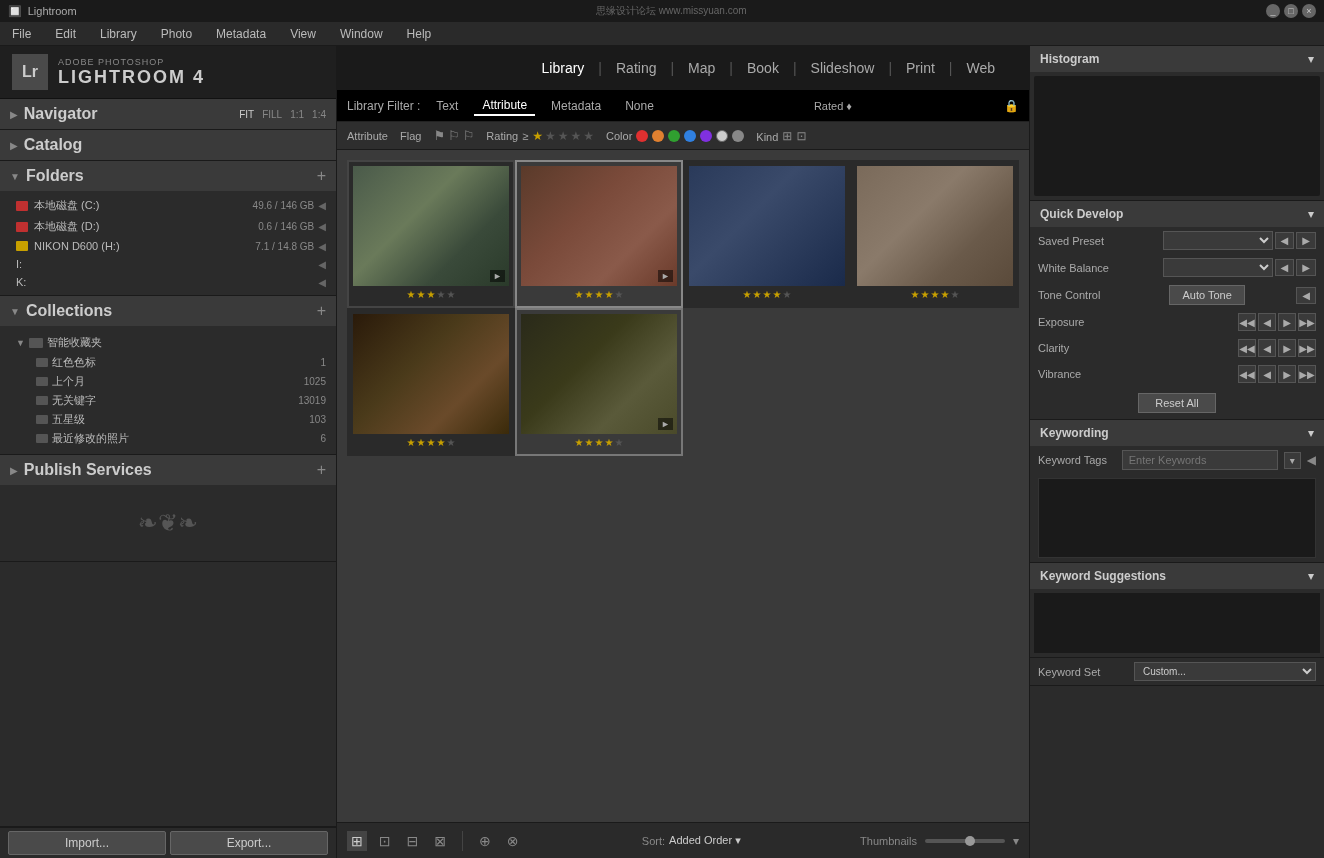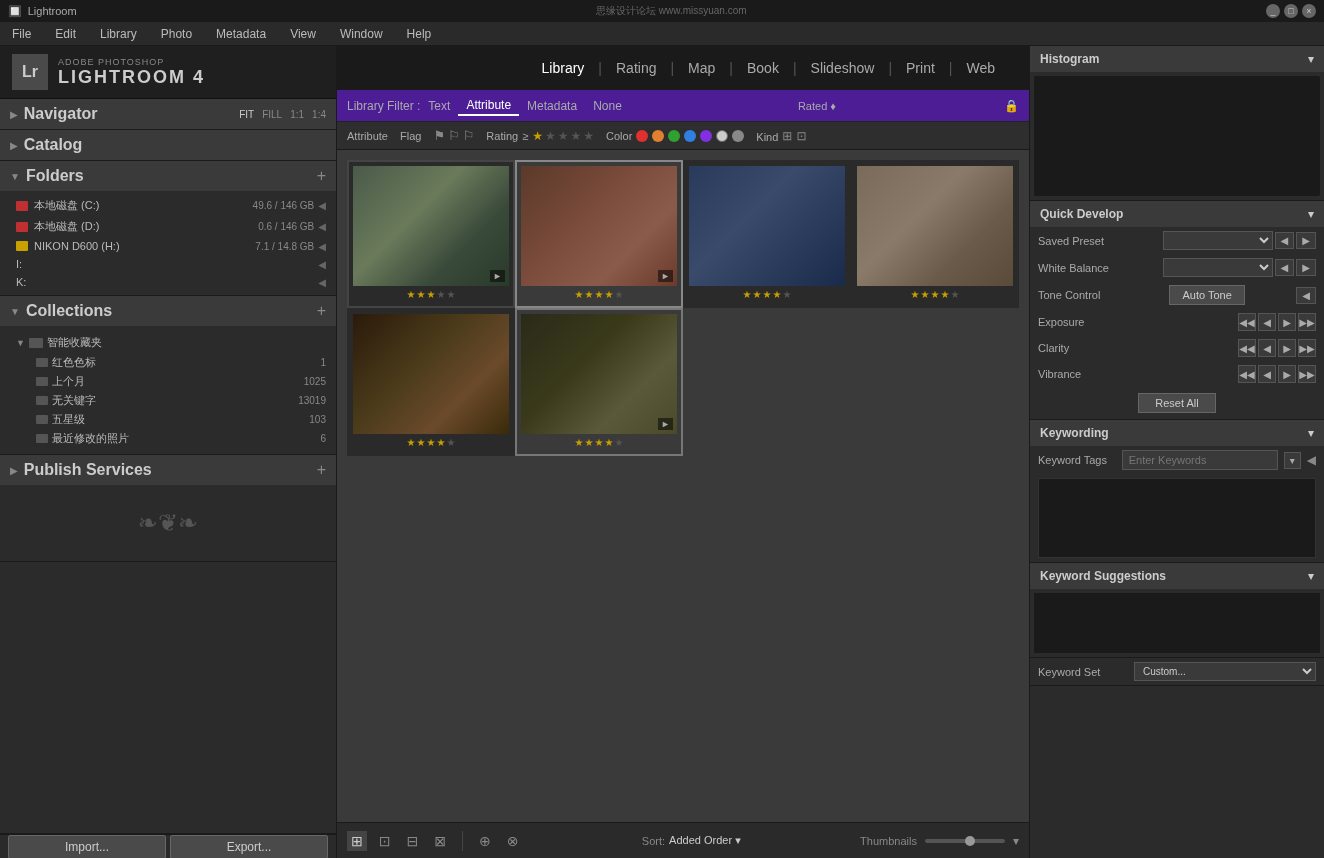--- a/index.html
+++ b/index.html
@@ -73,21 +73,21 @@
     
     #center-panel { flex: 1; display: flex; flex-direction: column; background: #1e1e1e; }
 
     
     #module-nav { background: #1a1a1a; height: 44px; display: flex; align-items: center; justify-content: flex-end; padding: 0 20px; gap: 0; }
     .module-btn { color: #aaa; font-size: 14px; padding: 0 14px; cursor: pointer; height: 44px; display: flex; align-items: center; }
     .module-btn.active { color: #fff; }
     .module-sep { color: #555; font-size: 14px; }
 
     
-    #filter-bar { background: #4c1d95; height: 32px; display: flex; align-items: center; padding: 0 10px; border-bottom: 1px solid #222; }
+    #filter-bar { background: #000000; height: 32px; display: flex; align-items: center; padding: 0 10px; gap: 8px; border-bottom: 1px solid #222; }
     .filter-label { color: #aaa; font-size: 12px; }
     .filter-tab { color: #aaa; font-size: 12px; padding: 2px 8px; cursor: pointer; }
     .filter-tab.active { color: #fff; border-bottom: 2px solid #fff; }
     .filter-lock { color: #888; margin-left: auto; }
     .filter-rated { color: #aaa; font-size: 11px; }
 
     
     #attribute-bar { background: #2e2e2e; height: 28px; display: flex; align-items: center; padding: 0 10px; gap: 12px; border-bottom: 1px solid #1a1a1a; }
     .attr-label { color: #aaa; font-size: 11px; }
     .flag-icons { display: flex; gap: 3px; }
@@ -118,21 +118,21 @@
     .toolbar-sep { color: #555; width: 1px; height: 20px; background: #444; margin: 0 4px; }
     .sort-section { display: flex; align-items: center; gap: 4px; margin-left: auto; }
     .sort-label { color: #888; font-size: 11px; }
     .sort-value { color: #ccc; font-size: 11px; }
     .thumb-label { color: #888; font-size: 11px; }
     .thumb-slider { width: 80px; height: 4px; background: #555; border-radius: 2px; position: relative; }
     .thumb-slider-handle { width: 10px; height: 10px; background: #999; border-radius: 50%; position: absolute; top: -3px; left: 50%; cursor: pointer; }
     .expand-btn { color: #888; cursor: pointer; }
 
     
-    #bottom-buttons { background: #2a2a2a; height: 24px; display: flex; align-items: center; gap: 4px; padding: 0 8px; border-top: 1px solid #1a1a1a; }
+    #bottom-buttons { background: #2a2a2a; height: 31px; display: flex; align-items: center; gap: 4px; padding: 0 8px; border-top: 1px solid #1a1a1a; }
     .action-btn { background: #4a4a4a; color: #ccc; border: 1px solid #666; padding: 4px 16px; font-size: 12px; cursor: pointer; border-radius: 2px; flex: 1; text-align: center; }
 
     
     #right-panel { width: 295px; background: #2b2b2b; display: flex; flex-direction: column; border-left: 1px solid #1a1a1a; overflow-y: auto; }
 
     .right-section { border-bottom: 1px solid #1a1a1a; }
     .right-section-header { background: #3a3a3a; padding: 6px 10px; display: flex; align-items: center; justify-content: space-between; cursor: pointer; }
     .right-section-title { color: #ccc; font-size: 12px; font-weight: bold; }
 
     

